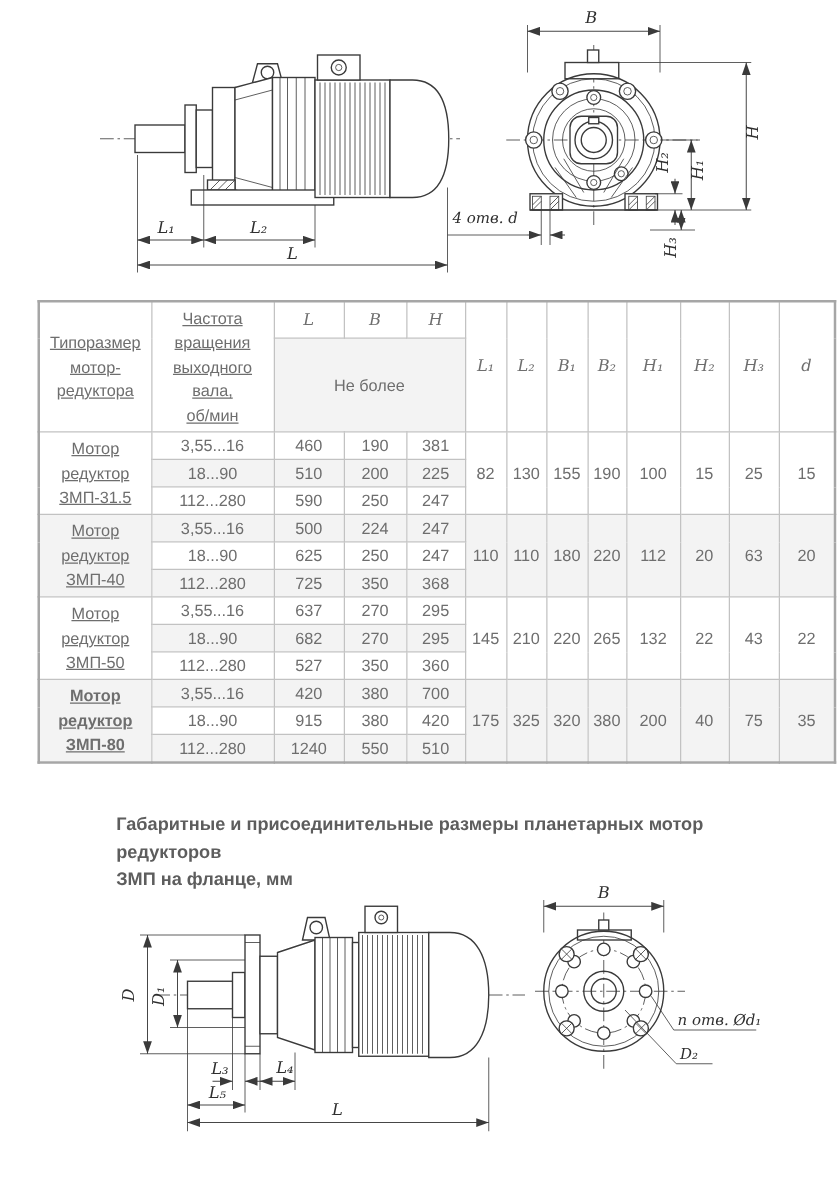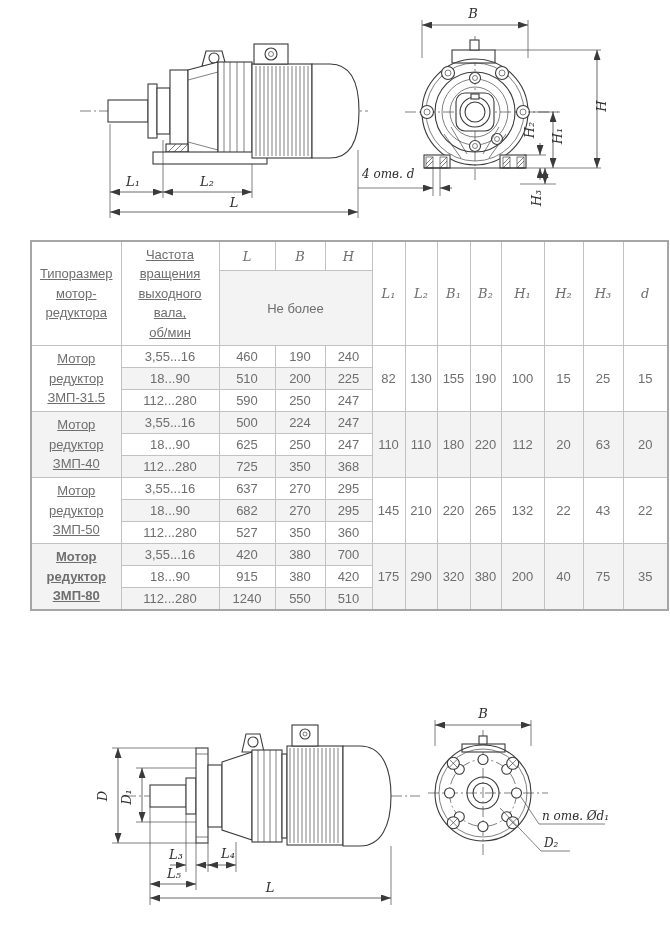--- a/index.html
+++ b/index.html
@@ -221,21 +221,21 @@
       </tr>
     </thead>
     <tbody>
         <tr class="group-start">
           <td class="prewrap" rowspan="3">Мотор
 редуктор
 ЗМП-31.5</td>
           <td>3,55...16</td>
           <td>460</td>
           <td>190</td>
-          <td>240</td>
+          <td>381</td>
           <td rowspan="3">82</td>
           <td rowspan="3">130</td>
           <td rowspan="3">155</td>
           <td rowspan="3">190</td>
           <td rowspan="3">100</td>
           <td rowspan="3">15</td>
           <td rowspan="3">25</td>
           <td rowspan="3">15</td>
         </tr>
         <tr>
@@ -310,21 +310,21 @@
         </tr>
         <tr class="group-start">
           <td class="prewrap bold shade" rowspan="3">Мотор
 редуктор
 ЗМП-80</td>
           <td class="shade">3,55...16</td>
           <td class="shade">420</td>
           <td class="shade">380</td>
           <td class="shade">700</td>
           <td class="shade" rowspan="3">175</td>
-          <td class="shade" rowspan="3">290</td>
+          <td class="shade" rowspan="3">325</td>
           <td class="shade" rowspan="3">320</td>
           <td class="shade" rowspan="3">380</td>
           <td class="shade" rowspan="3">200</td>
           <td class="shade" rowspan="3">40</td>
           <td class="shade" rowspan="3">75</td>
           <td class="shade" rowspan="3">35</td>
         </tr>
         <tr>
           <td>18...90</td>
           <td>915</td>
@@ -333,20 +333,22 @@
         </tr>
         <tr>
           <td class="shade">112...280</td>
           <td class="shade">1240</td>
           <td class="shade">550</td>
           <td class="shade">510</td>
         </tr>
       </tbody>
   </table>
 
+  <div id="caption">Габаритные и присоединительные размеры планетарных мотор редукторов
+ЗМП на фланце, мм</div>
 
   <svg id="bottom-band" class="band" width="670" height="248" viewBox="0 0 670 248">
     <defs>
       <marker id="arB" viewBox="0 0 10 7" refX="10" refY="3.5" markerWidth="10" markerHeight="7" markerUnits="userSpaceOnUse" orient="auto-start-reverse">
         <path d="M0,0 L10,3.5 L0,7 Z" fill="#3a3a3a"></path>
       </marker>
     </defs>
 
     <g>
       <line class="cl" x1="125" y1="96" x2="420" y2="96"></line>

